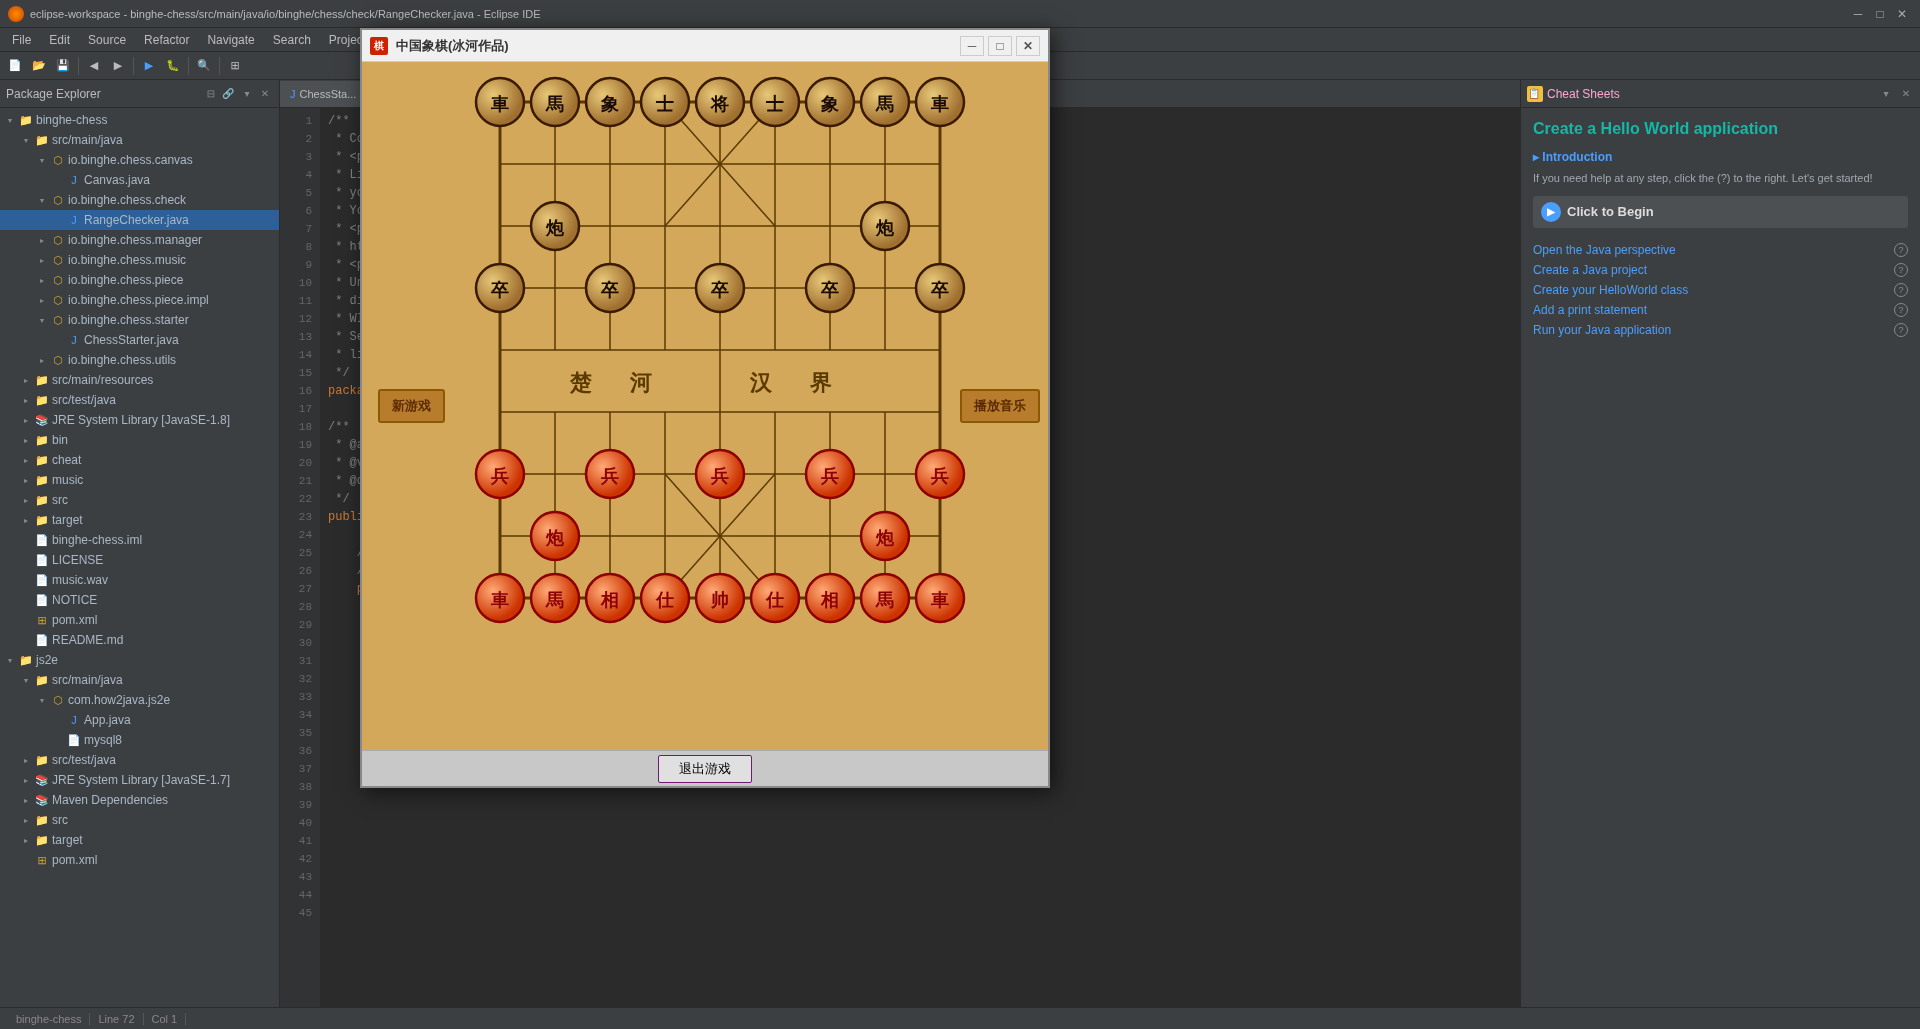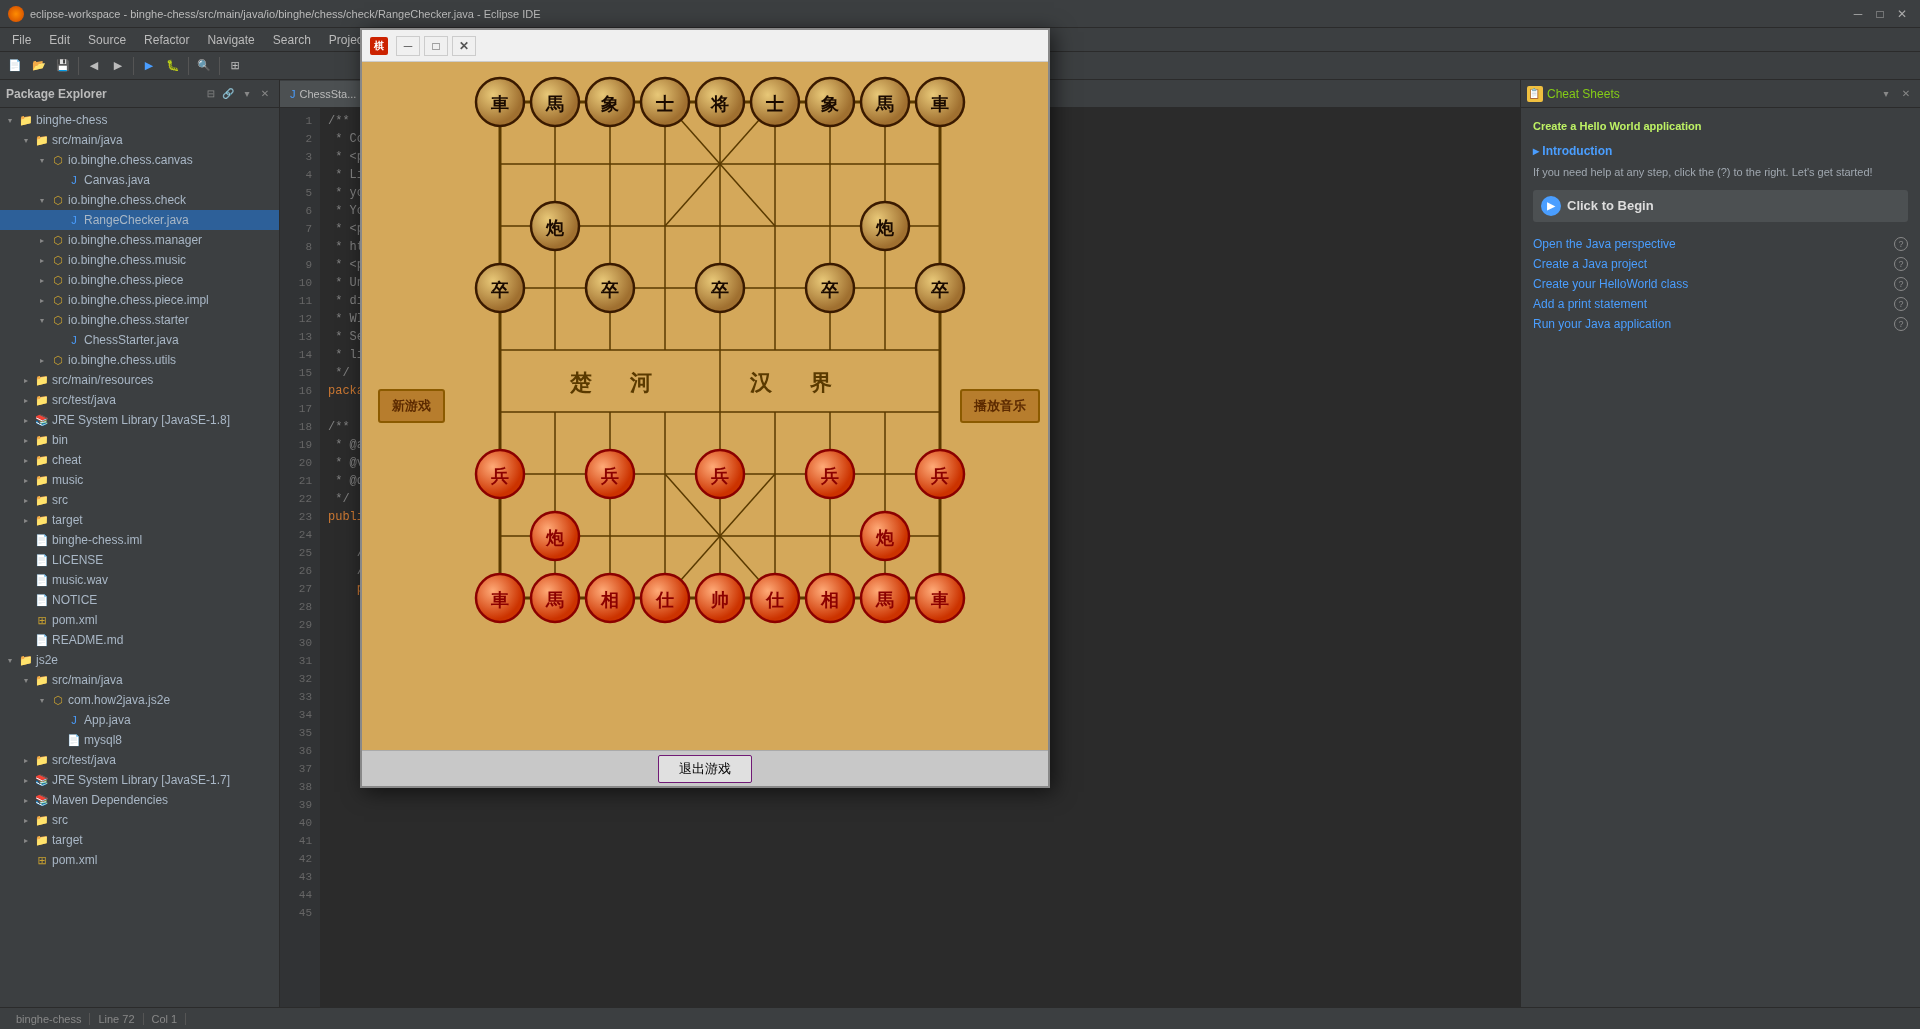--- a/index.html
+++ b/index.html
@@ -82,21 +82,21 @@
       background: #3c3f41;
       height: 28px;
       display: flex;
       align-items: center;
       padding: 0 6px;
       border-bottom: 1px solid #2b2b2b;
       font-size: 12px;
       color: #bbb;
       gap: 4px;
     }
-    .panel-header .panel-title { flex: 1; font-weight: 700; }
+    .panel-header .panel-title { flex: 1; font-weight: 400; }
     .panel-header-icons { display: flex; gap: 2px; }
     .panel-header-icon {
       width: 16px; height: 16px; display: flex; align-items: center; justify-content: center;
       font-size: 10px; cursor: pointer; color: #888;
     }
 
     .tree-container {
       flex: 1;
       overflow-y: auto;
       overflow-x: hidden;
@@ -207,23 +207,23 @@
       display: flex; align-items: center; justify-content: center; font-size: 10px; color: #333;
     }
     .cheat-sheet-content {
       flex: 1;
       padding: 12px;
       overflow-y: auto;
       font-size: 12px;
       color: #a9b7c6;
     }
     .cheat-title {
-      font-size: 11px;
+      font-size: 16px;
       font-weight: bold;
-      color: #bef264;
+      color: #14b8a6;
       margin-bottom: 12px;
     }
     .cheat-section {
       margin-bottom: 12px;
     }
     .cheat-section-title {
       color: #4a9eff;
       font-size: 12px;
       font-weight: bold;
       margin-bottom: 6px;
@@ -716,21 +716,21 @@
 
 
 
 </div>
     </div>
   </div>
 
   <div class="right-panel">
     <div class="cheat-sheet-header">
       <div class="cheat-sheet-icon">📋</div>
-      <span style="color:#84cc16;font-size:12px;flex:1;font-weight:500;">Cheat Sheets</span>
+      <span style="color:#f9a8d4;font-size:12px;flex:1;font-weight:500;">Cheat Sheets</span>
       <span class="panel-header-icon">▾</span>
       <span class="panel-header-icon">✕</span>
     </div>
     <div class="cheat-sheet-content">
       <div class="cheat-title">Create a Hello World application</div>
 
       <div class="cheat-section">
         <div class="cheat-section-title">Introduction</div>
         <div class="cheat-text">If you need help at any step, click the (?) to the right. Let's get started!</div>
 
@@ -767,20 +767,21 @@
 
 <div class="status-bar">
   <span class="status-item">binghe-chess</span>
   <span class="status-item">Line 72</span>
   <span class="status-item">Col 1</span>
 </div>
 
 <div class="chess-overlay">
   <div class="chess-title-bar">
     <div class="chess-title-icon">棋</div>
+    <span class="chess-title-text">中国象棋(冰河作品)</span>
     <div class="chess-win-controls">
       <div class="chess-win-btn">─</div>
       <div class="chess-win-btn">□</div>
       <div class="chess-win-btn">✕</div>
     </div>
   </div>
 
   <div class="chess-body">
 
     <div style="position:absolute;left:16px;top:50%;transform:translateY(-50%);z-index:10;">

